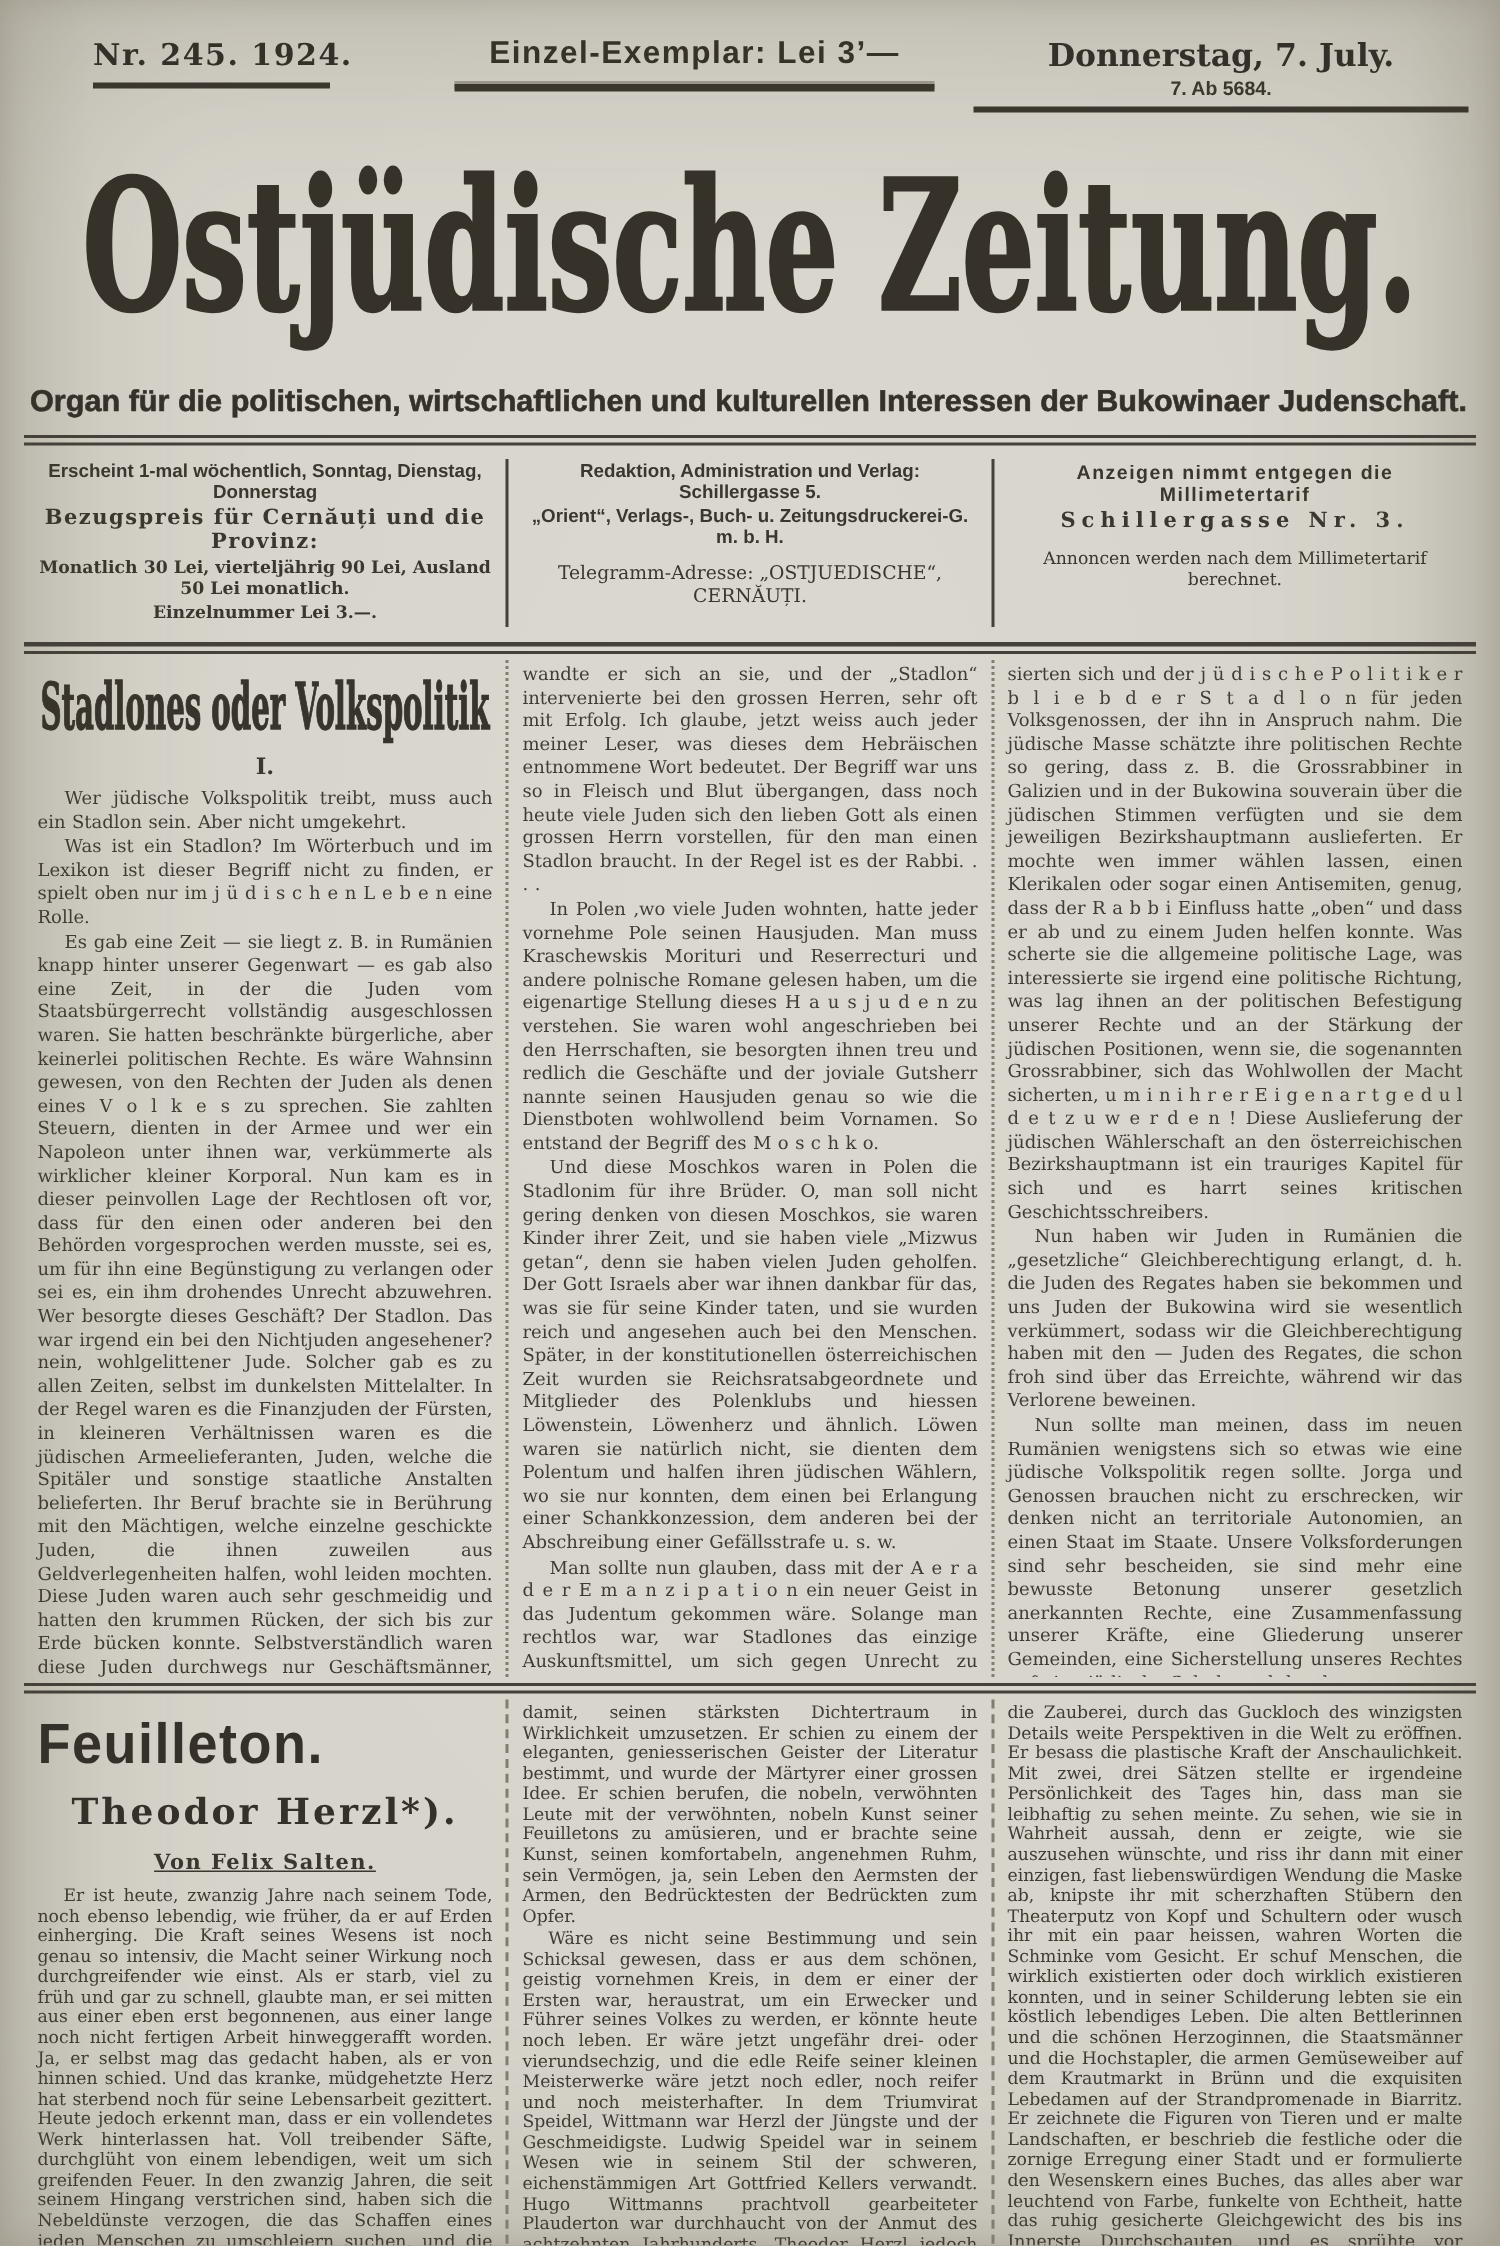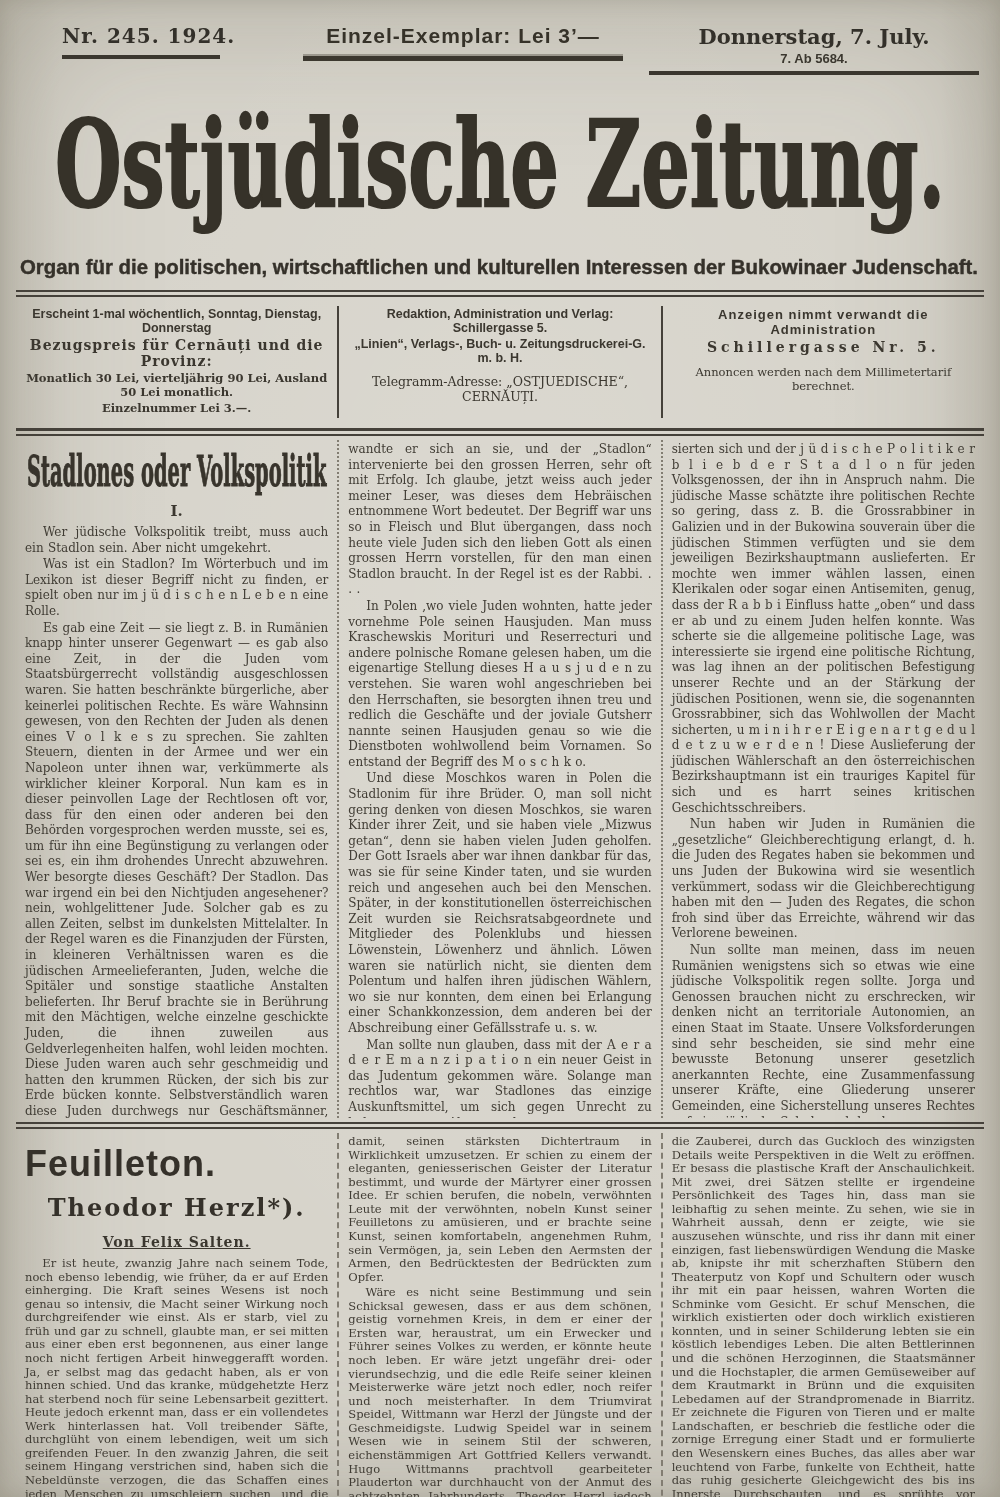--- a/index.html
+++ b/index.html
@@ -119,26 +119,26 @@
 
   <section class="infobar">
     <div class="infocell cell-left">
         <p>Erscheint 1-mal wöchentlich, Sonntag, Dienstag, Donnerstag</p>
         <p>Bezugspreis für Cernăuți und die Provinz:</p>
         <p>Monatlich 30 Lei, vierteljährig 90 Lei, Ausland 50 Lei monatlich.</p>
         <p>Einzelnummer Lei 3.—.</p>
       </div>
     <div class="infocell cell-center">
         <p>Redaktion, Administration und Verlag: Schillergasse 5.</p>
-        <p>„Linien“, Verlags-, Buch- u. Zeitungsdruckerei-G. m. b. H.</p>
+        <p>„Orient“, Verlags-, Buch- u. Zeitungsdruckerei-G. m. b. H.</p>
         <p>Telegramm-Adresse: „OSTJUEDISCHE“, CERNĂUȚI.</p>
       </div>
     <div class="infocell cell-right">
-        <p>Anzeigen nimmt verwandt die Administration</p>
-        <p>Schillergasse Nr. 5.</p>
+        <p>Anzeigen nimmt entgegen die Millimetertarif</p>
+        <p>Schillergasse Nr. 3.</p>
         <p>Annoncen werden nach dem Millimetertarif berechnet.</p>
       </div>
   </section>
 
   <div class="rule-double heavy"></div>
 
   <main class="columns top-article">
     <div class="col">
       <svg class="headline-svg" viewBox="0 0 312 52" preserveAspectRatio="none">
         <text x="156" y="42" text-anchor="middle" textLength="308" lengthAdjust="spacingAndGlyphs" class="headline-text">Stadlones oder Volkspolitik</text>

